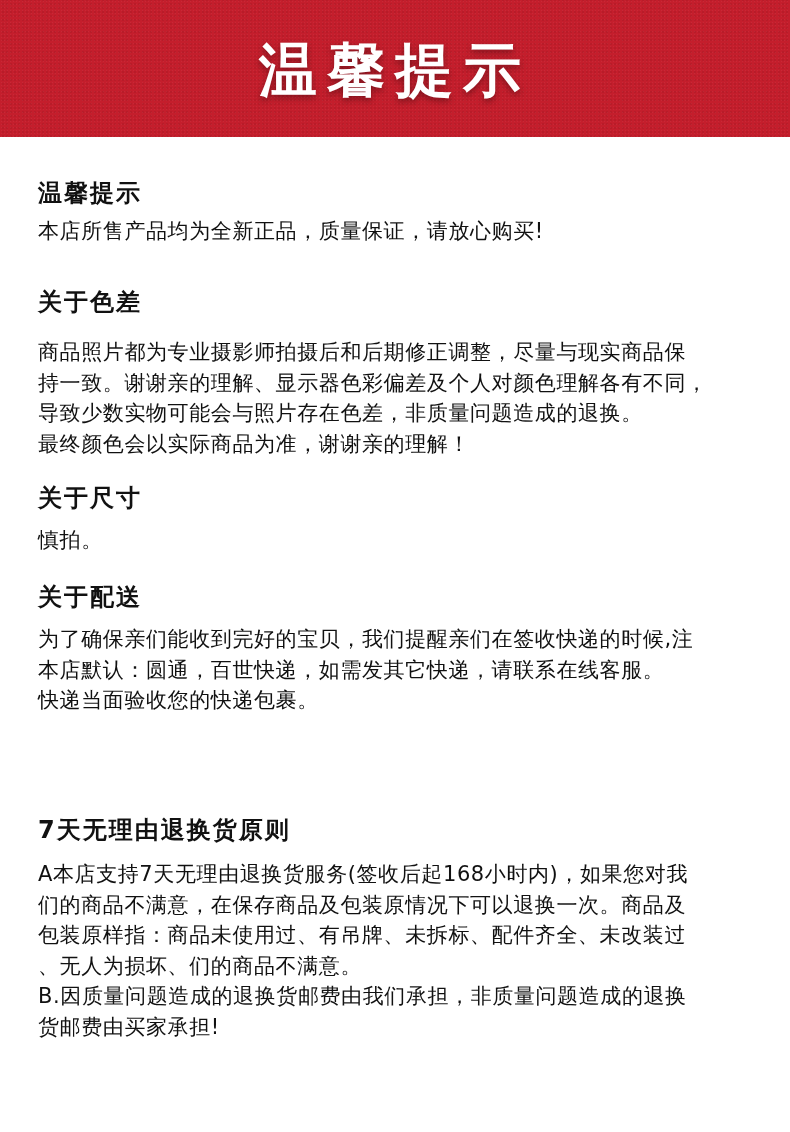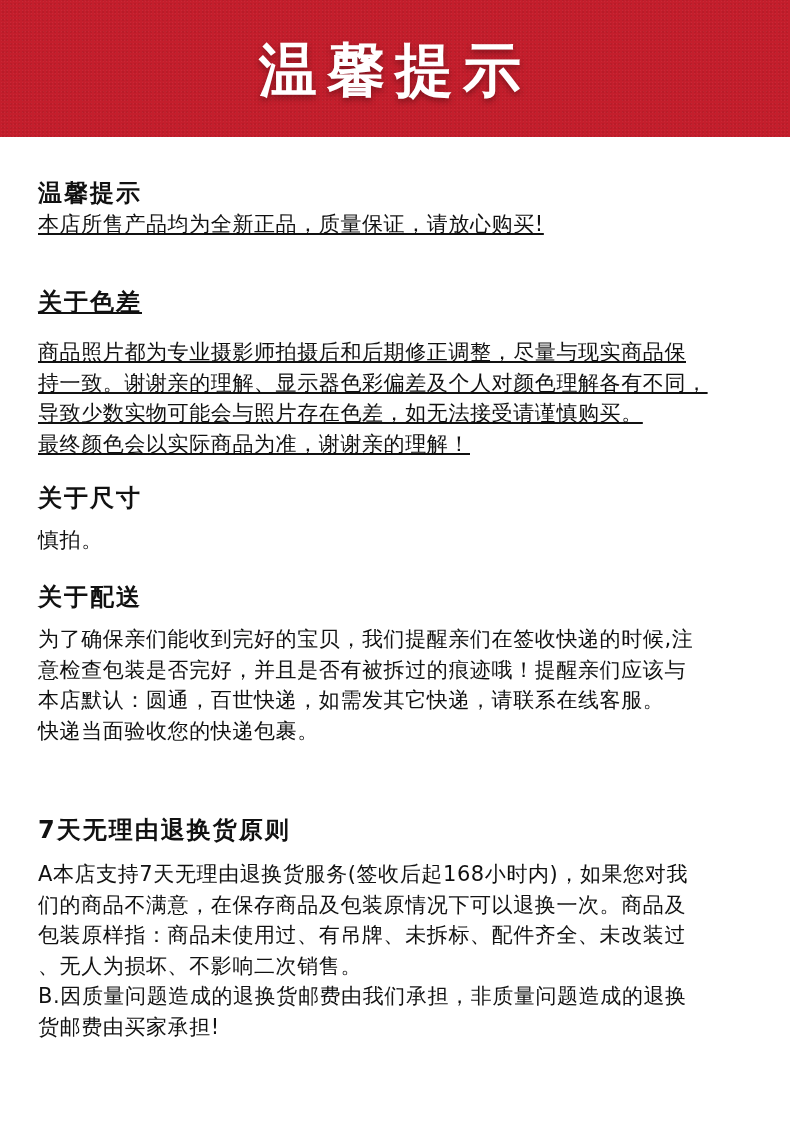--- a/index.html
+++ b/index.html
@@ -43,59 +43,58 @@
 <body>
 
 <div class="banner">
   <div class="banner-title">温馨提示</div>
 </div>
 
 <div class="content">
 
   <div class="section" style="top:178px;">
     <h2 class="heading">温馨提示</h2>
-    <div style="margin-top:1px;text-decoration:underline;">
+    <div style="margin-top:8px;">
       <p class="para">本店所售产品均为全新正品，质量保证，请放心购买!</p>
     </div>
   </div>
 
-  <div class="section" style="top:287px;text-decoration:underline;">
+  <div class="section" style="top:287px;">
     <h2 class="heading">关于色差</h2>
     <div style="margin-top:20px;">
       <p class="para">商品照片都为专业摄影师拍摄后和后期修正调整，尽量与现实商品保</p>
       <p class="para">持一致。谢谢亲的理解、显示器色彩偏差及个人对颜色理解各有不同，</p>
-      <p class="para">导致少数实物可能会与照片存在色差，如无法接受请谨慎购买。</p>
+      <p class="para">导致少数实物可能会与照片存在色差，非质量问题造成的退换。</p>
       <p class="para">最终颜色会以实际商品为准，谢谢亲的理解！</p>
     </div>
   </div>
 
   <div class="section" style="top:483px;">
     <h2 class="heading">关于尺寸</h2>
     <div style="margin-top:12px;">
       <p class="para">慎拍。</p>
     </div>
   </div>
 
   <div class="section" style="top:582px;">
     <h2 class="heading">关于配送</h2>
     <div style="margin-top:12px;">
       <p class="para">为了确保亲们能收到完好的宝贝，我们提醒亲们在签收快递的时候,注</p>
-      <p class="para">意检查包装是否完好，并且是否有被拆过的痕迹哦！提醒亲们应该与</p>
       <p class="para">本店默认：圆通，百世快递，如需发其它快递，请联系在线客服。</p>
       <p class="para">快递当面验收您的快递包裹。</p>
     </div>
   </div>
 
   <div class="section" style="top:815px;">
     <h2 class="heading">7天无理由退换货原则</h2>
     <div style="margin-top:14px;">
       <p class="para">A本店支持7天无理由退换货服务(签收后起168小时内)，如果您对我</p>
       <p class="para">们的商品不满意，在保存商品及包装原情况下可以退换一次。商品及</p>
       <p class="para">包装原样指：商品未使用过、有吊牌、未拆标、配件齐全、未改装过</p>
-      <p class="para">、无人为损坏、不影响二次销售。</p>
+      <p class="para">、无人为损坏、们的商品不满意。</p>
     </div>
     <div style="">
       <p class="para">B.因质量问题造成的退换货邮费由我们承担，非质量问题造成的退换</p>
       <p class="para">货邮费由买家承担!</p>
     </div>
   </div>
 
 </div>
 
 </body></html>

